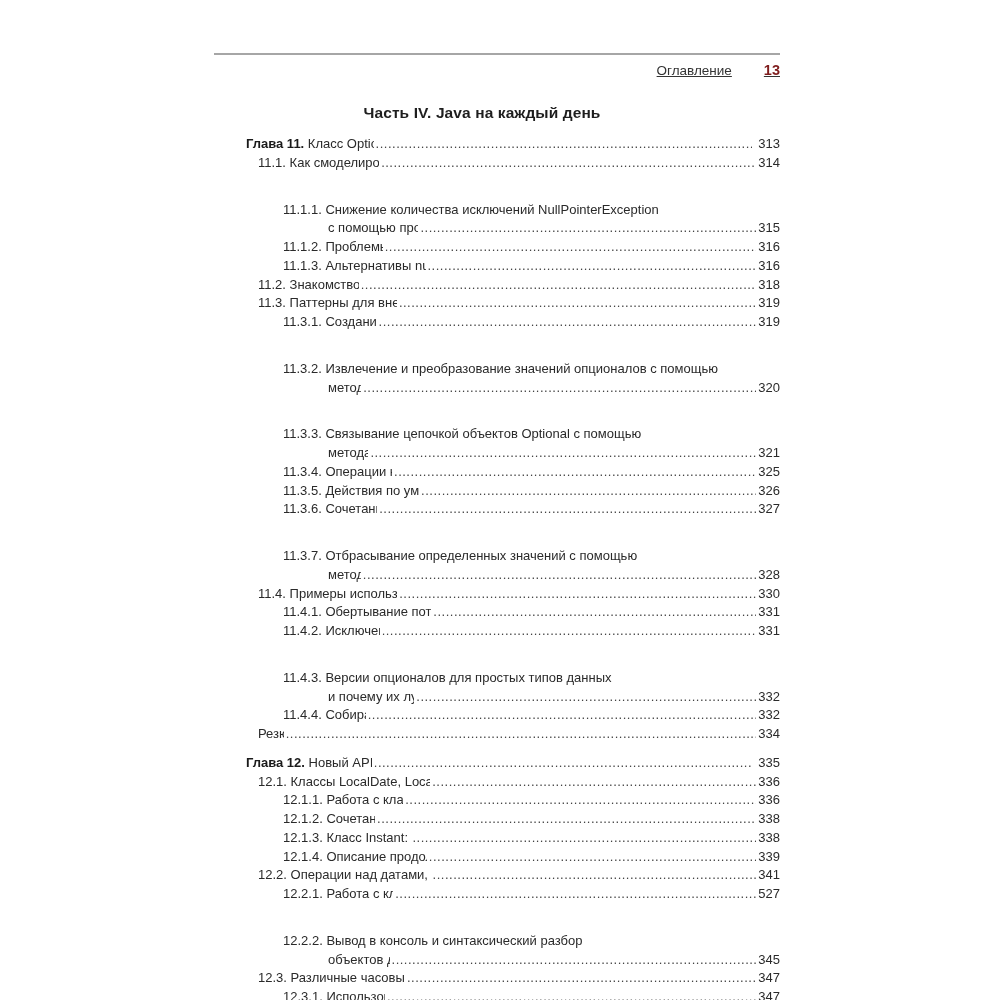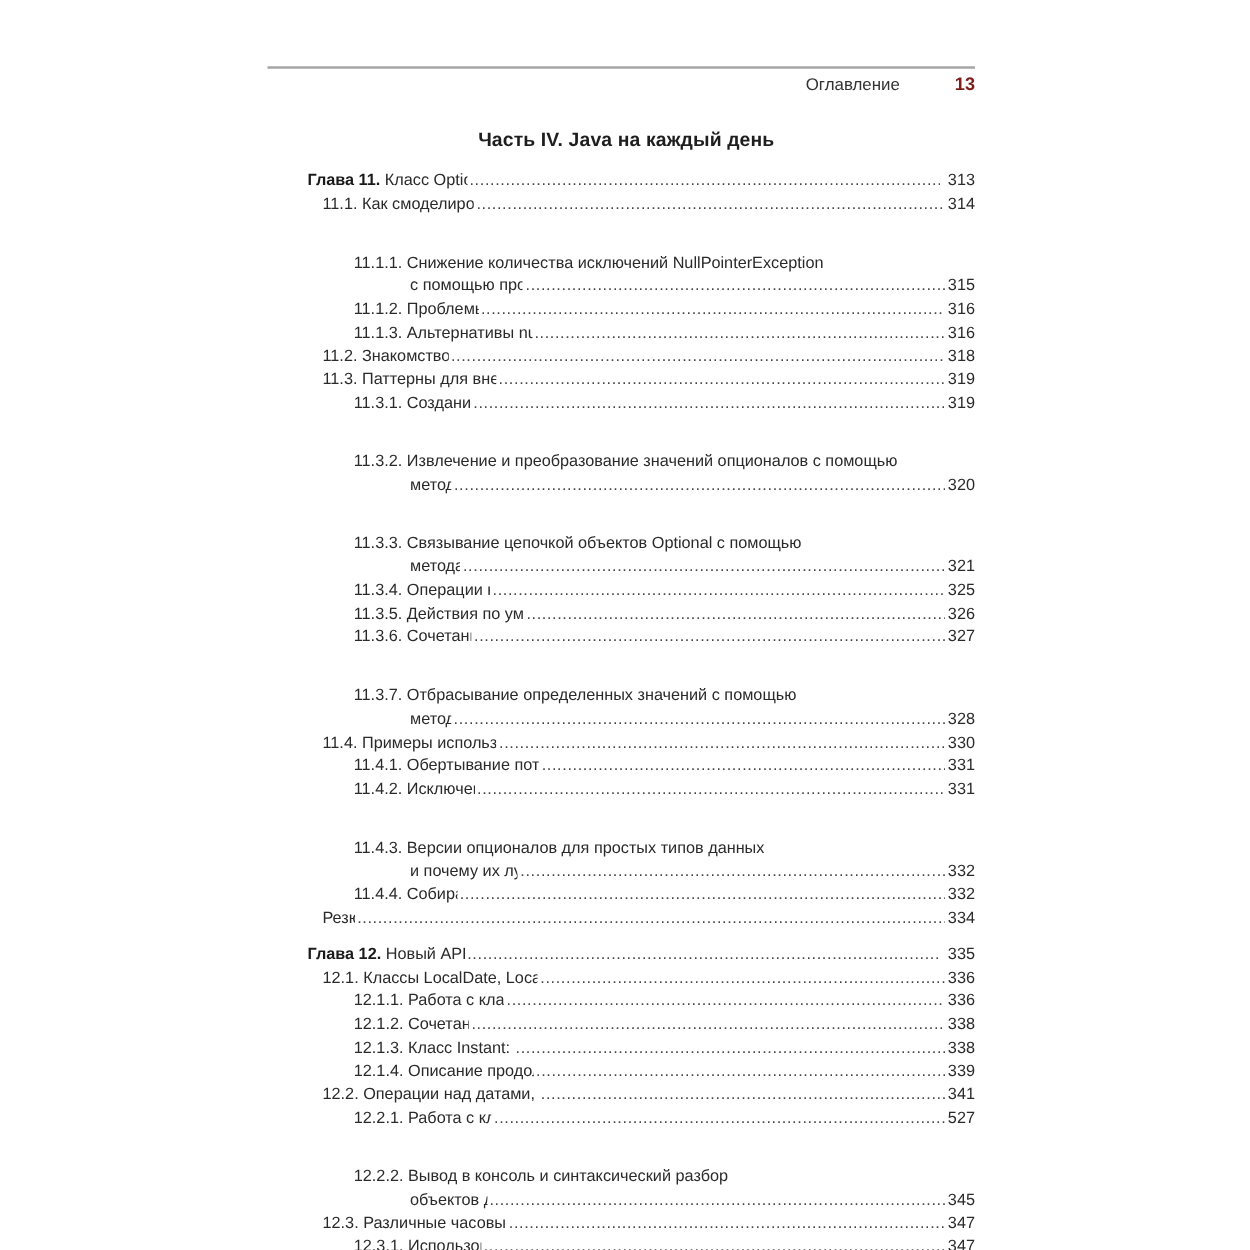--- a/index.html
+++ b/index.html
@@ -7,26 +7,26 @@
       width: 1000px; height: 1000px; position: relative; overflow: hidden;
       font-family: "Liberation Sans", "DejaVu Sans", sans-serif;
       color: #2a2a2a;
     }
     .rule {
       position: absolute; left: 214px; top: 53px; width: 566px; height: 2px;
       background: #a6a6a6;
     }
     .running-head {
       position: absolute; top: 60px; right: 220px; height: 18px;
-      display: flex; align-items: flex-start; gap: 44px;
-      font-size: 13.5px; color: #333;
+      display: flex; align-items: flex-end; gap: 32px;
+      font-size: 13.5px; color: #333; text-decoration: underline;
     }
     .running-head .pg { font-weight: bold; font-size: 14.5px; color: #7f1d1d; }
     .part-title {
-      position: absolute; top: 104px; left: 218px; width: 566px; text-align: center;
+      position: absolute; top: 104px; left: 199px; width: 566px; text-align: center;
       font-weight: bold; font-size: 15.5px; color: #1e1e1e; letter-spacing: 0.1px;
     }
     .toc {
       position: absolute; left: 214px; top: 135px; width: 566px;
       font-size: 13px; line-height: 18.75px; font-stretch: condensed;
     }
     .chapter { margin-bottom: 10px; }
     .entry { position: relative; }
     .line {
       display: flex; align-items: baseline; white-space: nowrap;

